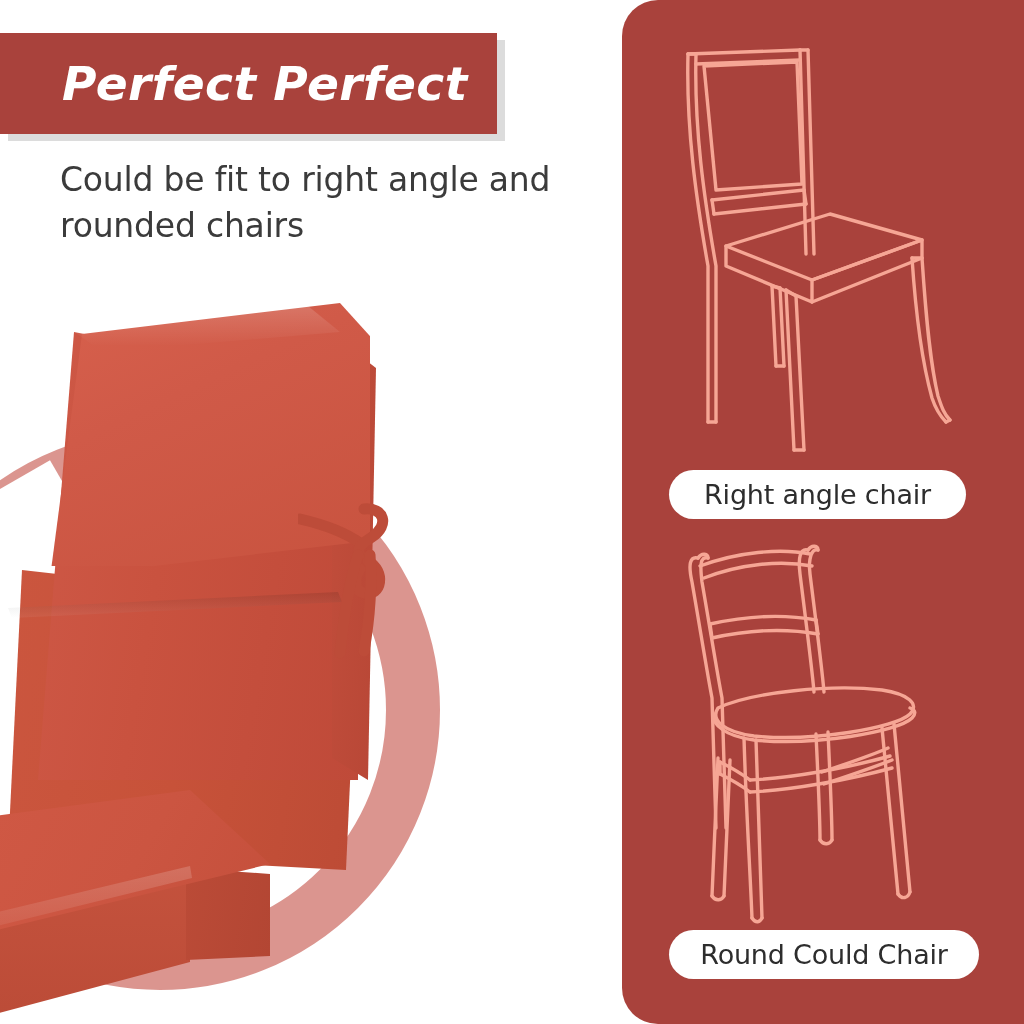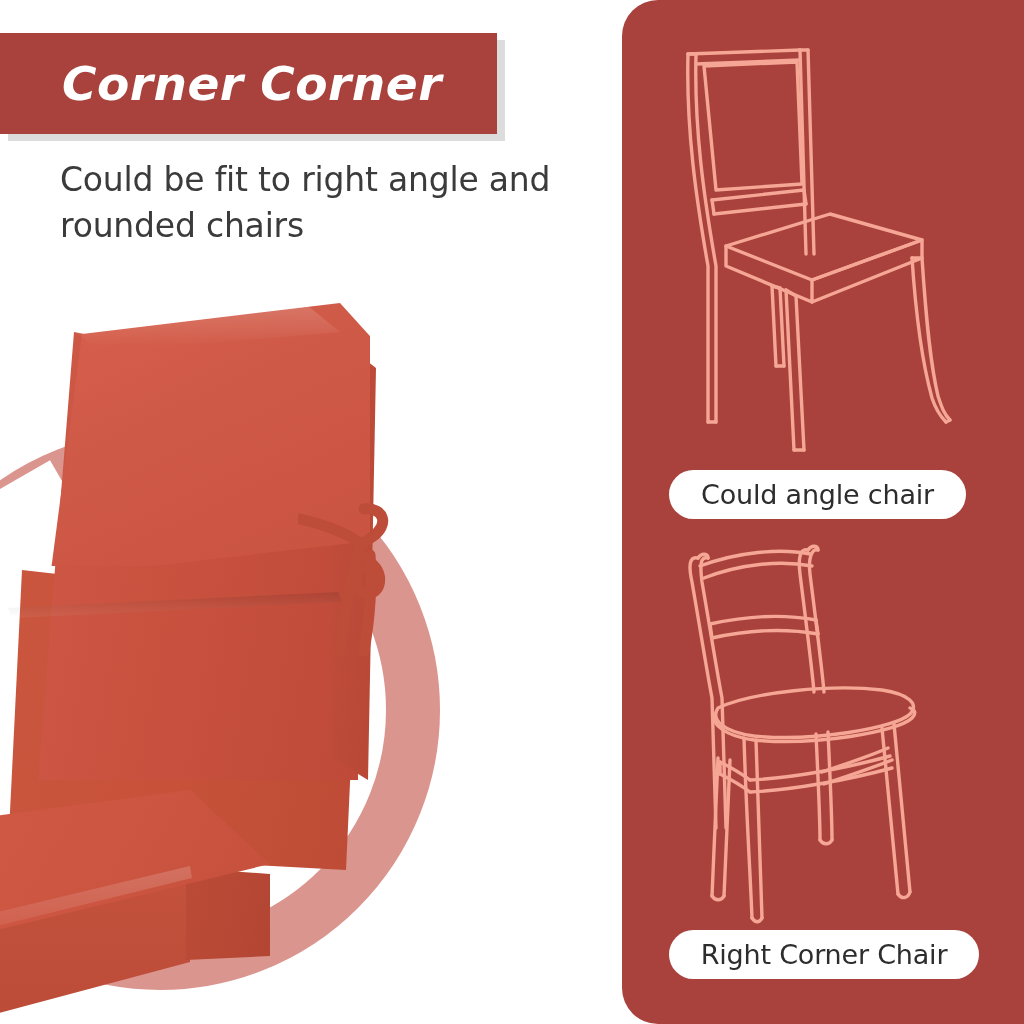--- a/index.html
+++ b/index.html
@@ -271,21 +271,21 @@
 </style>
 </head>
 <body>
 
 <div id="page">
 
   <div id="left-column">
 
     <div id="title-banner-shadow"></div>
     <div id="title-banner">
-      <div id="title-text">Corner Corner</div>
+      <div id="title-text">Perfect Perfect</div>
     </div>
 
     <div id="subtitle">Could be fit to right angle and rounded chairs</div>
 
     <div id="decor-ring"></div>
     <div id="decor-ring-mask"></div>
 
     <div id="cushion">
 
       <div class="cush" id="cushion-back-lower"></div>
@@ -355,21 +355,21 @@
           <path d="M 312 404 L 316 402"></path>
 
           <path d="M 138 268 L 142 348"></path>
           <path d="M 146 270 L 150 348"></path>
           <path d="M 138 268 L 146 270"></path>
           <path d="M 142 348 L 150 348"></path>
         </g>
       </svg>
 
       <div class="pill" id="pill-right-angle">
-        <span>Could angle chair</span>
+        <span>Right angle chair</span>
       </div>
 
       <svg class="chair-figure" id="chair-round-corner" viewBox="0 0 370 400">
         <g fill="none" stroke="#f6a695" stroke-width="3.4" stroke-linecap="round" stroke-linejoin="round">
 
           <path d="M 56 30 C 48 28, 46 36, 50 54 C 58 100, 66 150, 70 170 L 74 300"></path>
           <path d="M 66 30 C 58 28, 58 38, 60 54 C 68 100, 76 150, 80 170 L 84 300"></path>
           <path d="M 56 30 C 60 24, 66 26, 66 30"></path>
 
           <path d="M 166 22 C 158 20, 156 30, 158 46 C 164 94, 170 140, 172 164"></path>
@@ -411,19 +411,19 @@
           <path d="M 180 244 C 204 236, 228 228, 246 220"></path>
           <path d="M 182 256 C 206 248, 230 240, 250 232"></path>
 
           <path d="M 76 230 C 74 280, 72 330, 70 368"></path>
           <path d="M 88 232 C 86 282, 84 330, 82 368"></path>
           <path d="M 70 368 C 74 374, 80 372, 82 368"></path>
         </g>
       </svg>
 
       <div class="pill" id="pill-round-corner">
-        <span>Right Corner Chair</span>
+        <span>Round Could Chair</span>
       </div>
 
     </div>
   </div>
 
 </div>
 
 </body></html>

